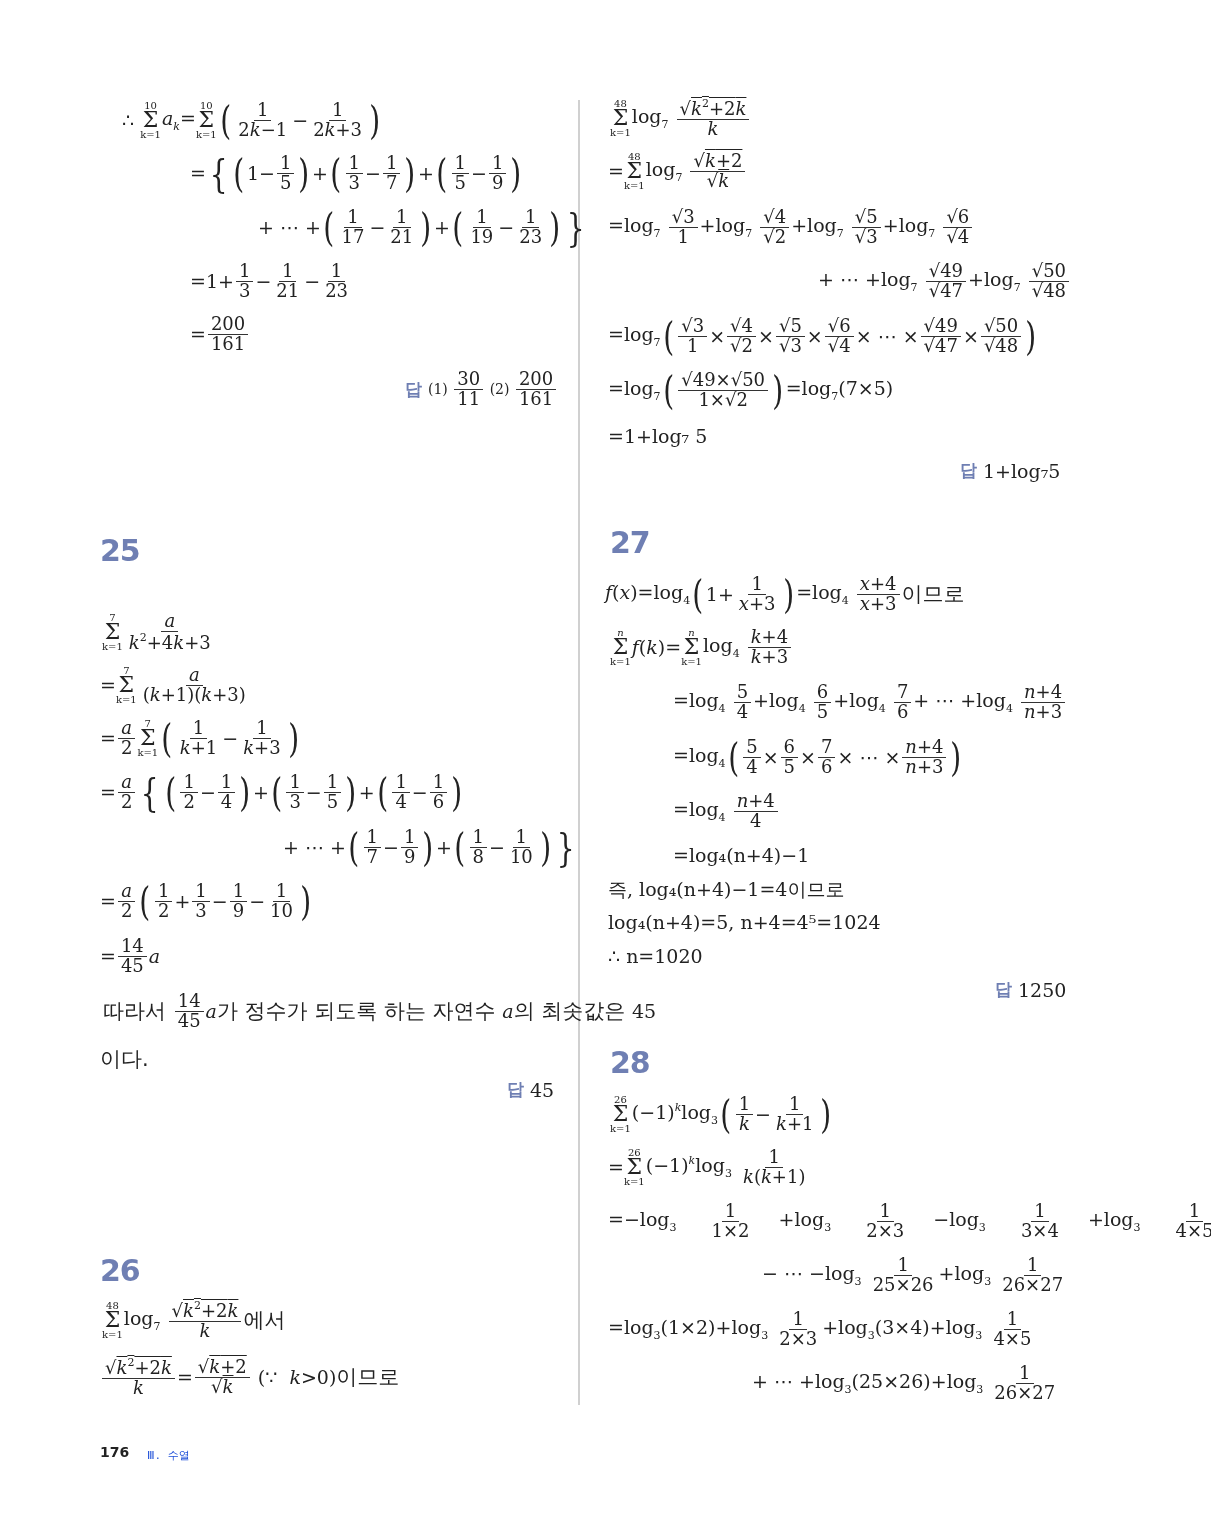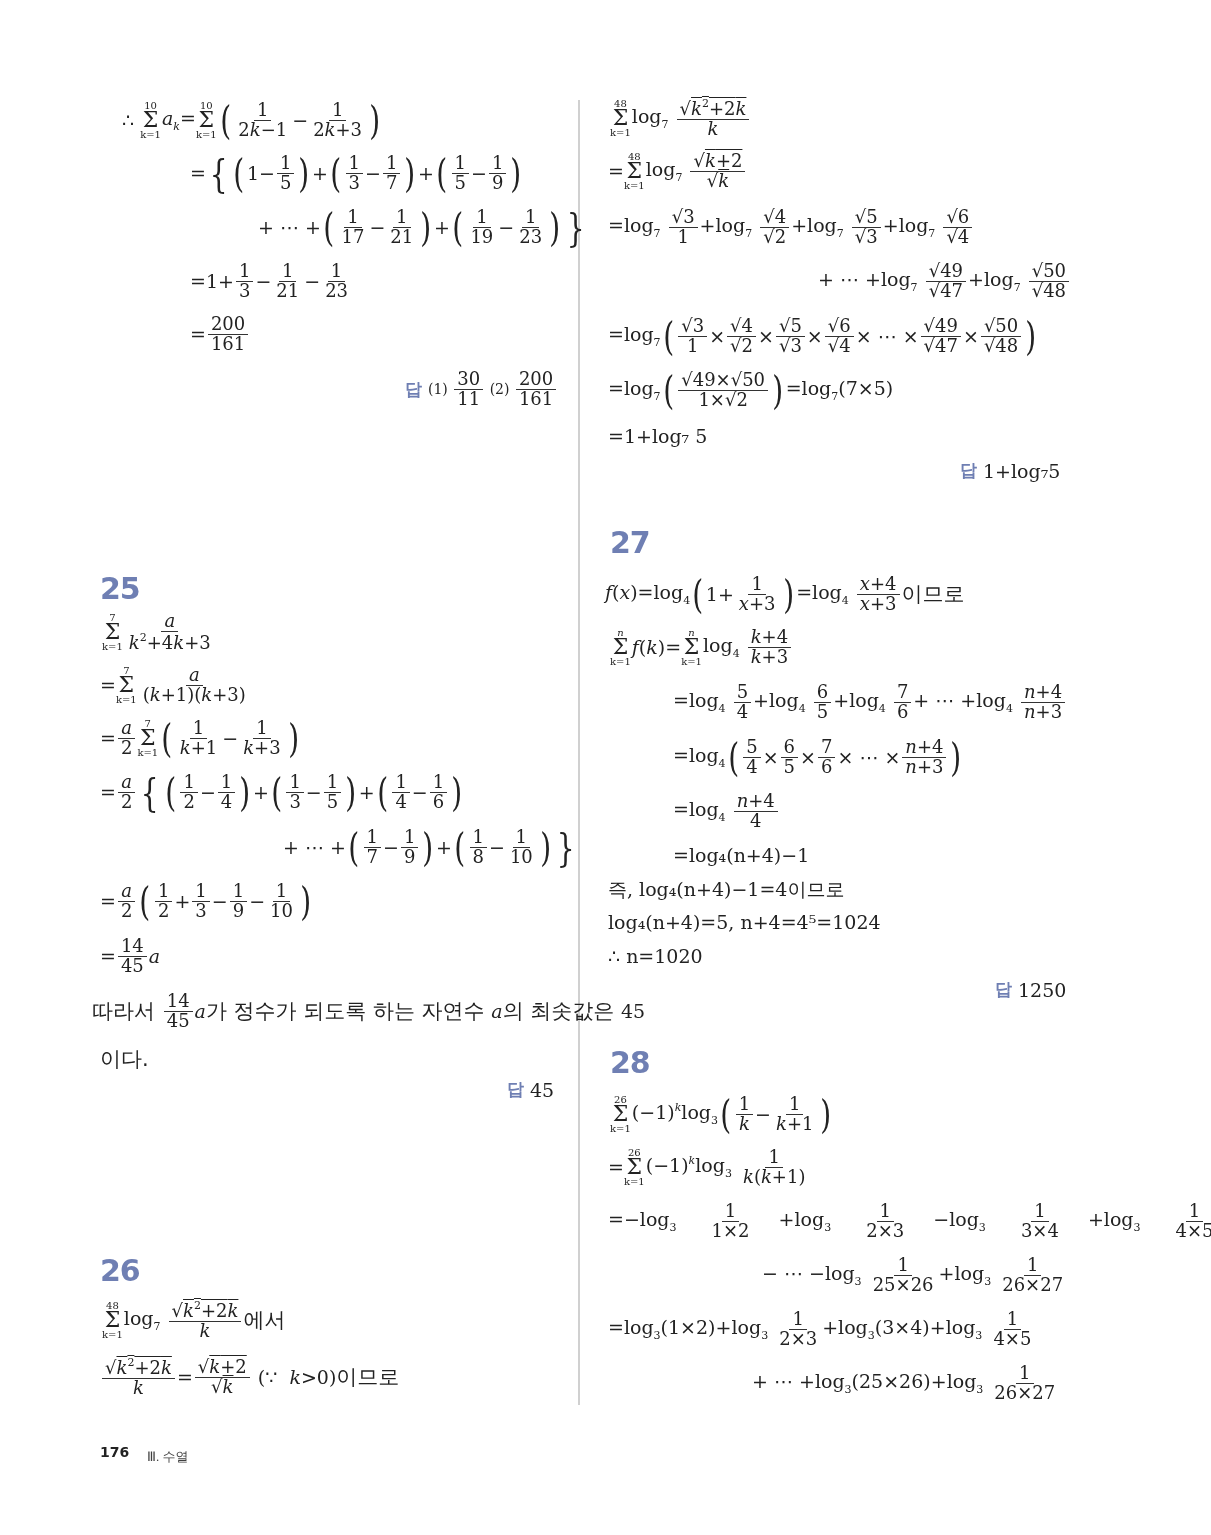--- a/index.html
+++ b/index.html
@@ -16,21 +16,21 @@
   .sum .top, .sum .bot { font-size:10px; }
   .sum .top { font-style:normal; }
   .sum .sig { font-size:22px; }
   .sub { font-size:11px; vertical-align:-5px; }
   .sup { font-size:11px; vertical-align:8px; }
   .paren { font-size:40px; font-weight:200; line-height:1; transform:scaleX(0.7); display:inline-block; }
   .txt { font-family:"DejaVu Sans","Liberation Sans",sans-serif; font-size:21px; }
   .ans { position:absolute; white-space:nowrap; display:flex; align-items:center; }
   .ans-label { font-family:"DejaVu Sans","Liberation Sans",sans-serif; font-weight:bold; color:#6f7fb3; font-size:17px; margin-right:6px; }
   .footer-num { position:absolute; left:100px; top:1444px; font-family:"DejaVu Sans","Liberation Sans",sans-serif; font-weight:bold; font-size:14px; color:#222; }
-  .footer-chap { position:absolute; left:147px; top:1448px; font-family:Liberation Serif, serif; font-size:13px; color:#404040; }
+  .footer-chap { position:absolute; left:147px; top:1448px; font-family:Liberation Mono, monospace; font-size:11px; color:#1d4ed8; }
   i { font-style:italic; }
 </style>
 </head>
 <body>
 
 <div class="divider"></div>
 
 <div class="line" style="left:122px;top:100px;" title="∴ Σ(k=1→10) a_k = Σ(k=1→10) ( 1/(2k−1) − 1/(2k+3) )">
   <span>∴&nbsp;</span>
   <span class="sum">
@@ -149,21 +149,21 @@
       <span class="num">30</span>
       <span class="den">11</span>
     </span>
   <span style="font-size:14px;">&nbsp;(2)&nbsp;</span>
     <span class="frac">
       <span class="num">200</span>
       <span class="den">161</span>
     </span>
 </div>
 
-<div class="pnum" style="left:100px;top:571px;">25</div>
+<div class="pnum" style="left:100px;top:533px;">25</div>
 <div class="line" style="left:102px;top:612px;" title="Σ(k=1→7) a/(k²+4k+3)">
   <span class="sum">
       <span class="top">7</span>
       <span class="sig">Σ</span>
       <span class="bot">k=1</span>
     </span>
   <span class="frac">
       <span class="num"><i>a</i></span>
       <span class="den"><i>k</i><span class="sup">2</span>+4<i>k</i>+3</span>
     </span>
@@ -302,21 +302,21 @@
     <span class="paren">)</span>
 </div>
 <div class="line" style="left:100px;top:937px;" title="=14/45 a">
   <span>=</span>
     <span class="frac">
       <span class="num">14</span>
       <span class="den">45</span>
     </span>
     <span><i>a</i></span>
 </div>
-<div class="line" style="left:92px;top:992px;justify-content:flex-end;" title="따라서 14/45 a가 정수가 되도록 하는 자연수 a의 최솟값은 45">
+<div class="line" style="left:103px;top:992px;justify-content:flex-end;" title="따라서 14/45 a가 정수가 되도록 하는 자연수 a의 최솟값은 45">
   <span class="txt">따라서&nbsp;</span>
     <span class="frac">
       <span class="num">14</span>
       <span class="den">45</span>
     </span>
     <span><i>a</i></span>
     <span class="txt">가 정수가 되도록 하는 자연수&nbsp;</span>
     <span><i>a</i></span>
     <span class="txt">의 최솟값은&nbsp;</span>
     <span>45</span>

